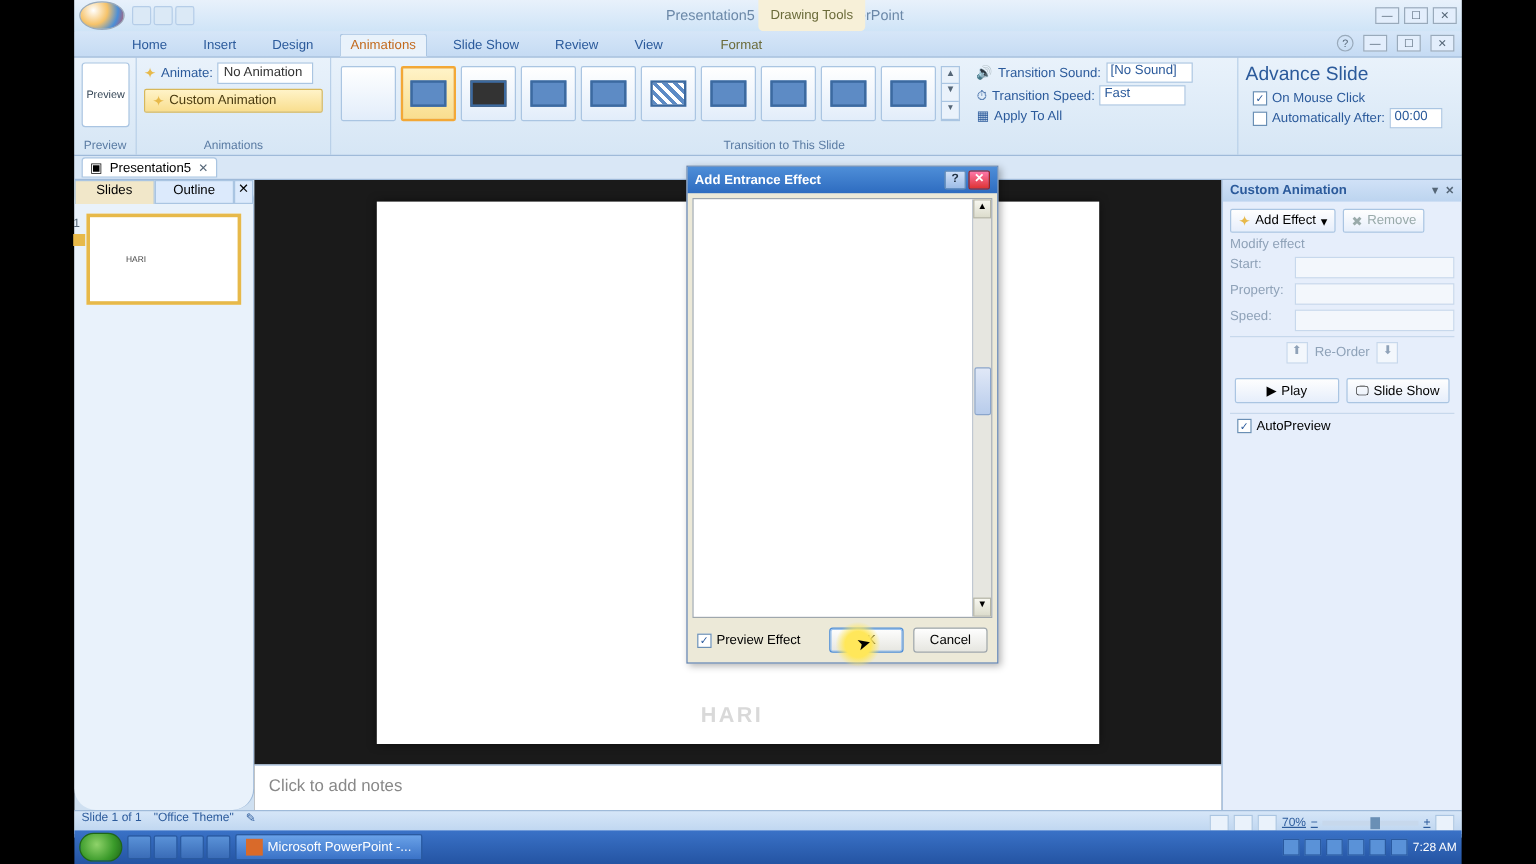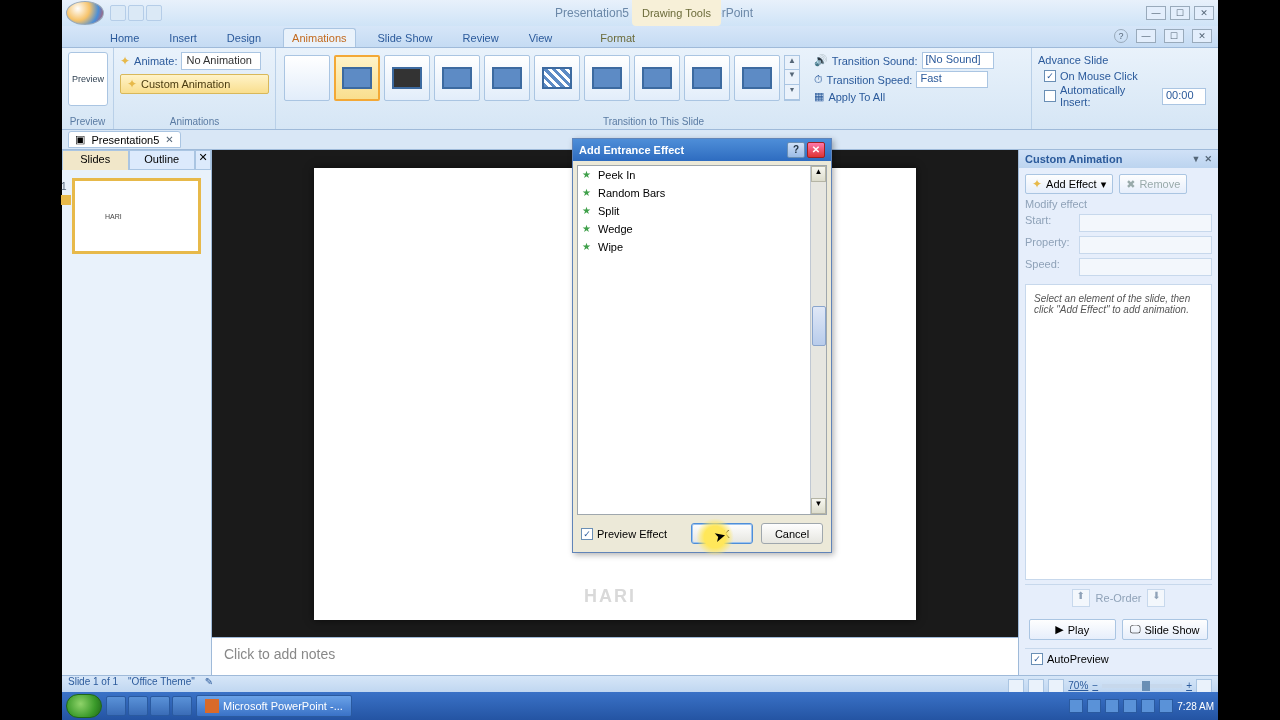--- a/index.html
+++ b/index.html
@@ -45,21 +45,21 @@
 .chk { width: 12px; height: 12px; border: 1px solid #6a8fb5; background: #fff; display: inline-block; text-align: center; font-size: 9px; line-height: 10px; color: #2b5a9b; }
 .spin { background: #fff; border: 1px solid #aac5e2; font-size: 11px; padding: 0 12px 0 3px; width: 44px; height: 17px; display:inline-block; }
 
 
 .doctab-bar { height: 20px; background: #d9e7f6; border-bottom: 1px solid #9fbad9; display: flex; align-items: center; padding-left: 6px; }
 .doctab { background: #fff; border: 1px solid #aac5e2; font-size: 11px; padding: 1px 6px; display: flex; align-items: center; gap: 6px; border-radius: 3px 3px 0 0; }
 .doctab-x { font-size: 10px; color: #567; cursor: pointer; }
 
 
 .workspace { display: flex; height: 525px; }
-.sidepanel { width: 150px; background: #e9f2fb; border-right: 1px solid #9fbad9; display: flex; flex-direction: column; }
+.sidepanel { width: 150px; background: #e9f2fb; border-right: 1px solid #9fbad9; display: flex; flex-direction: column; border-radius: 18px; }
 .sidetabs { height: 20px; display: flex; font-size: 11px; }
 .sidetab { flex: 1; border: 1px solid #aac5e2; text-align: center; padding: 2px 0; background: #dceafc; }
 .sidetab.active { background: #f1e7c9; border-bottom: none; }
 .sidetab-x { width: 16px; border: 1px solid #aac5e2; text-align: center; background: #dceafc; }
 .thumb { margin: 8px 10px; border: 3px solid #e7b94a; background: #fff; height: 76px; position: relative; }
 .thumb-num { position: absolute; left: -14px; top: 0; font-size: 10px; color: #567; }
 .thumb-icon { position: absolute; left: -14px; top: 14px; width: 10px; height: 10px; background: #e7b94a; }
 .thumb-text { position: absolute; left: 30px; top: 32px; font-size: 7px; color: #444; }
 
 .editor { flex: 1; background: #1a1a1a; display: flex; flex-direction: column; }
@@ -231,29 +231,29 @@
             </div>
           <div class="opt-row">
               <span>▦</span>
               <span>Apply To All</span>
             </div>
         </div>
       </div>
       <div class="ribgroup-label">Transition to This Slide</div>
     </div>
     <div class="ribgroup" style="width:186px;border-right:none">
-      <div style="font-size:11px;color:#2b5a9b;padding:2px 0">Advance Slide</div>
+      <div style="font-size:16px;color:#2b5a9b;padding:2px 0">Advance Slide</div>
       <div class="adv-slide">
         <label class="opt-row">
             <span class="chk">✓</span>
             <span>On Mouse Click</span>
           </label>
         <label class="opt-row">
             <span class="chk"></span>
-            <span>Automatically Insert:</span>
+            <span>Automatically After:</span>
             <span class="spin">00:00</span>
           </label>
       </div>
     </div>
   </div>
 
   <div class="doctab-bar">
     <div class="doctab">
       <span>▣</span>
       <span>Presentation5</span>
@@ -306,21 +306,20 @@
             <div class="tp-combo"></div>
           </div>
         <div class="tp-row">
             <span class="tp-label" style="width:48px">Property:</span>
             <div class="tp-combo"></div>
           </div>
         <div class="tp-row">
             <span class="tp-label" style="width:48px">Speed:</span>
             <div class="tp-combo"></div>
           </div>
-        <div class="tp-hint">Select an element of the slide, then click "Add Effect" to add animation.</div>
         <div class="tp-reorder">
           <div class="tp-arrow">⬆</div>
           <span>Re-Order</span>
           <div class="tp-arrow">⬇</div>
         </div>
         <div class="tp-playrow">
           <div class="tp-play">▶ <span>Play</span></div>
           <div class="tp-play">🖵 <span>Slide Show</span></div>
         </div>
         <div class="tp-auto">
@@ -352,27 +351,20 @@
   <div class="dialog">
     <div class="dlg-title">
       <span>Add Entrance Effect</span>
       <div class="dlg-title-btns">
         <div class="dlg-tbtn help">?</div>
         <div class="dlg-tbtn">✕</div>
       </div>
     </div>
     <div class="dlg-list">
       <div class="dlg-cols">
-        <div class="dlg-col">
-          <div class="dlg-item">Peek In</div>
-          <div class="dlg-item">Random Bars</div>
-          <div class="dlg-item">Split</div>
-          <div class="dlg-item">Wedge</div>
-          <div class="dlg-item">Wipe</div>
-        </div>
       </div>
       <div class="dlg-cat">Subtle</div>
 
       <div class="dlg-scroll">
         <div class="dlg-sc-btn">▲</div>
         <div class="dlg-sc-thumb"></div>
         <div class="dlg-sc-btn" style="position:absolute;bottom:0;width:100%">▼</div>
       </div>
     </div>
     <div class="dlg-footer">

